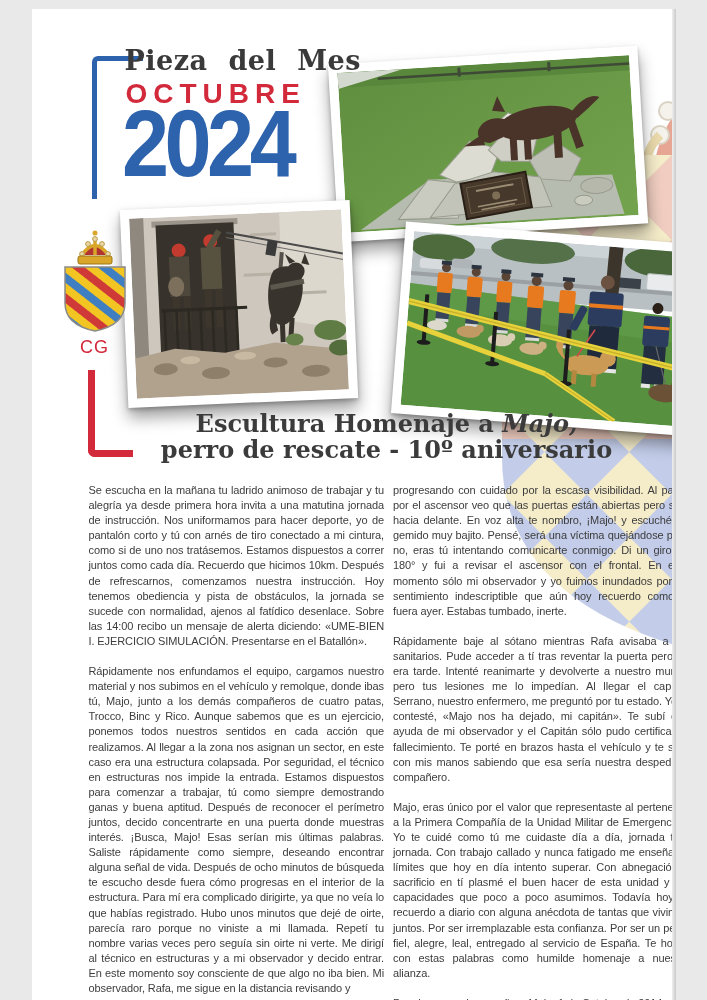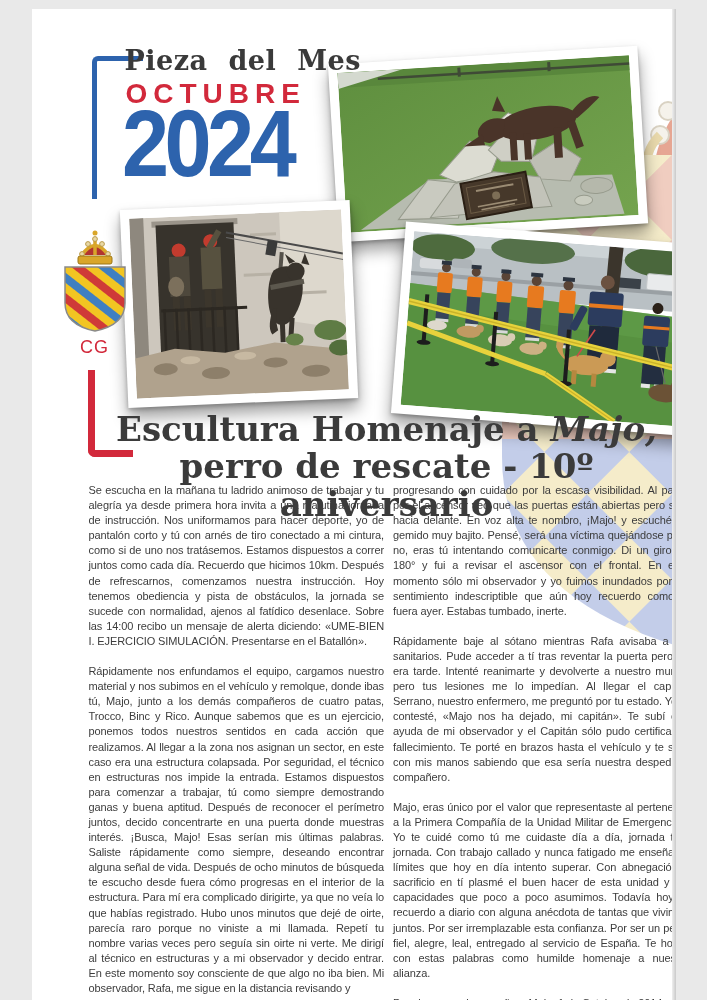--- a/index.html
+++ b/index.html
@@ -33,21 +33,21 @@
   .photo{position:absolute;background:#fff;padding:9px;
       box-shadow:0 10px 16px rgba(0,0,0,.38),0 2px 4px rgba(0,0,0,.25);}
   .photo svg{display:block;}
   .photo-statue{left:301px;top:46px;transform:rotate(-3.5deg);z-index:2;}
   .photo-rescue{left:92px;top:196px;transform:rotate(-2.5deg);z-index:3;}
   .photo-group{left:366px;top:224px;transform:rotate(4.5deg);z-index:3;}
 
   
   .title{position:absolute;left:38px;top:402px;width:634px;text-align:center;z-index:4;
       font-family:"DejaVu Serif","Liberation Serif",serif;font-weight:bold;color:#3b3b3b;
-      font-size:34px;line-height:1.1;}
+      font-size:24px;line-height:1.1;}
   .title .it{font-style:italic;}
 
   
   .cols{position:absolute;left:57px;top:474px;width:600px;display:flex;gap:9px;z-index:4;}
   .col{width:296px;}
   .col p{margin:0 0 15px 0;font-size:11px;line-height:15.1px;text-align:justify;
       color:#3c3c3c;letter-spacing:-.1px;}
 
   
   .edge{position:absolute;right:0;top:0;width:4px;height:100%;z-index:6;

